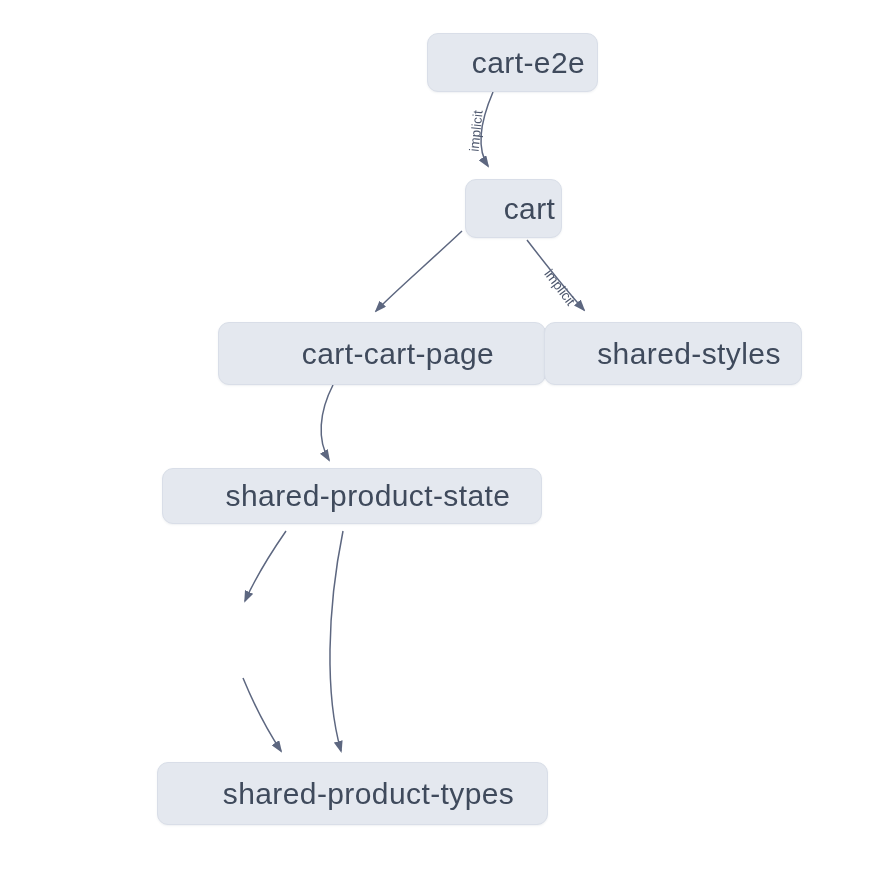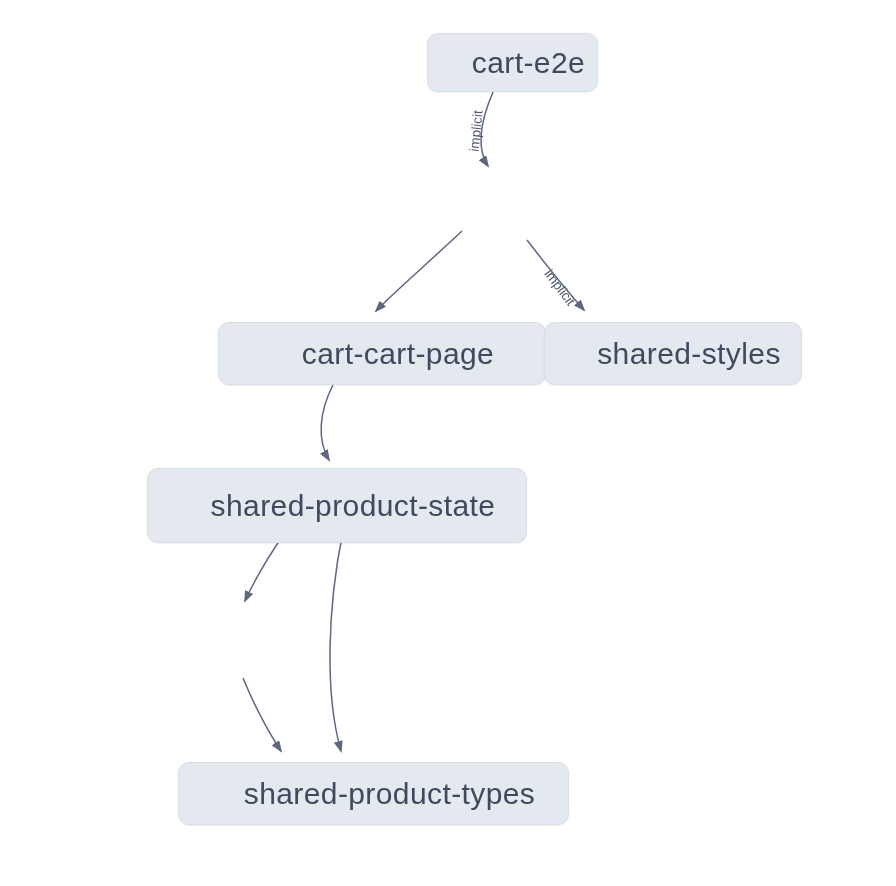--- a/index.html
+++ b/index.html
@@ -72,23 +72,24 @@
     <path class="edge" d="M 286,531 C 268,557 254,581 245,601" marker-end="url(#arrow)"></path>
     <path class="edge" d="M 343,531 C 327,610 325,695 341,751" marker-end="url(#arrow)"></path>
     <path class="edge" d="M 243,678 C 255,707 269,733 281,751" marker-end="url(#arrow)"></path>
 
     <text class="edge-label" transform="translate(477,131) rotate(-84)">implicit</text>
     <text class="edge-label" transform="translate(559,288) rotate(53)">implicit</text>
   </svg>
 
   <div class="node" style="left:427px; top:33px; width:171px; height:59px;">cart-e2e</div>
 
+  <div class="node" style="left:465px; top:179px; width:97px; height:59px;">cart</div>
 
   <div class="node" style="left:218px; top:322px; width:328px; height:63px;">cart-cart-page</div>
 
   <div class="node" style="left:544px; top:322px; width:258px; height:63px;">shared-styles</div>
 
-  <div class="node" style="left:147px; top:468px; width:380px; height:75px;">shared-product-state</div>
+  <div class="node" style="left:162px; top:468px; width:380px; height:56px;">shared-product-state</div>
 
 
-  <div class="node" style="left:157px; top:762px; width:391px; height:63px;margin-left:21px;">shared-product-types</div>
+  <div class="node" style="left:157px; top:762px; width:391px; height:63px;">shared-product-types</div>
 
 </div>
 
 </body></html>

